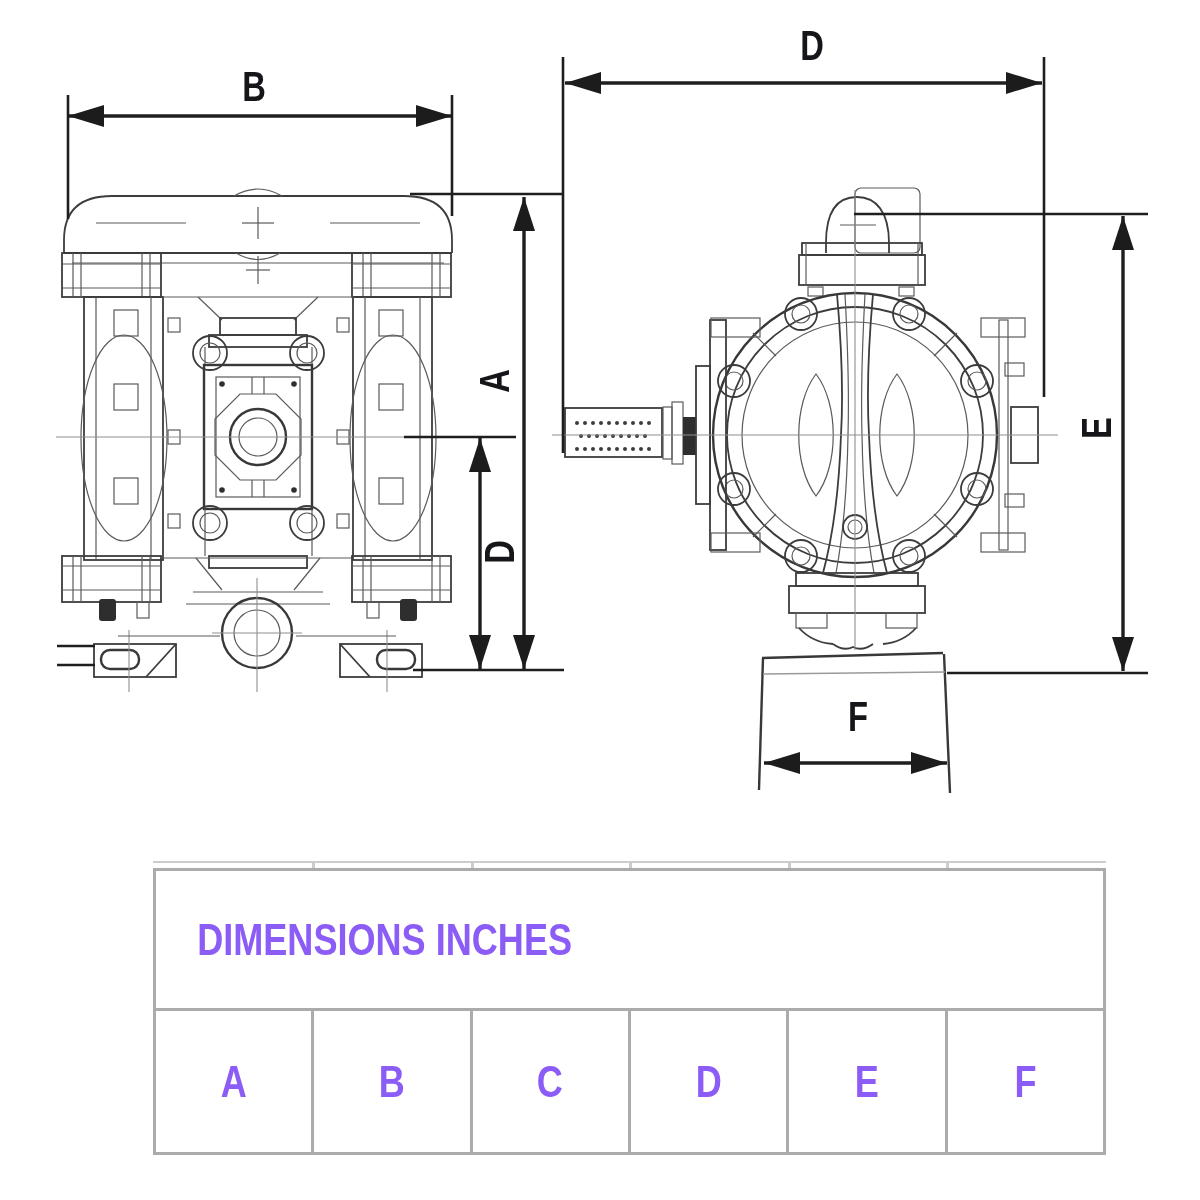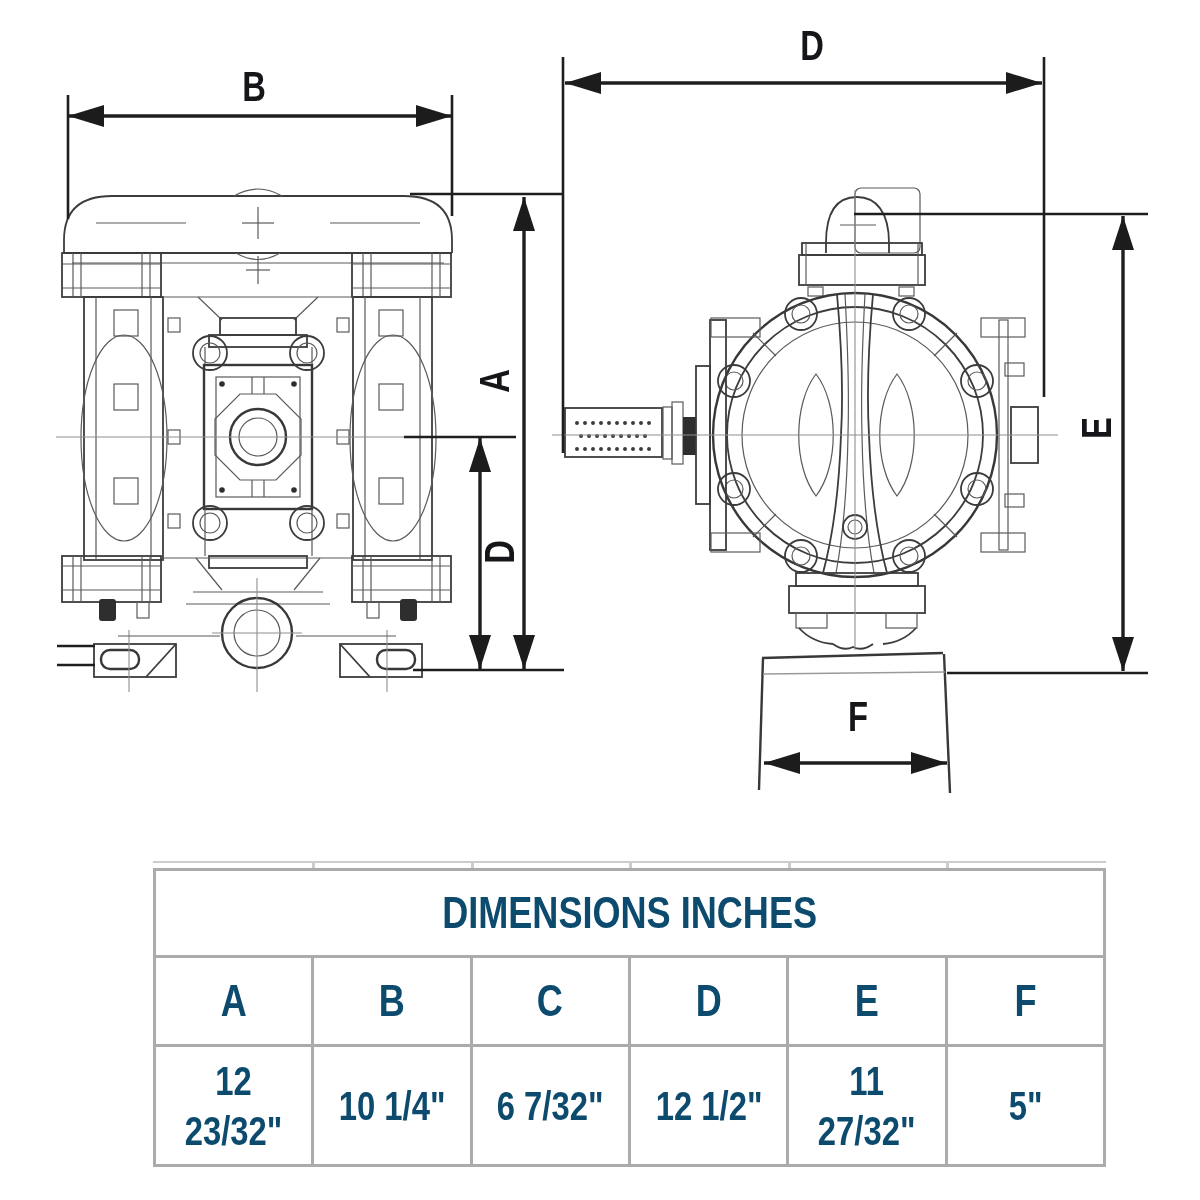--- a/index.html
+++ b/index.html
@@ -14,22 +14,22 @@
   .dim  {stroke:#1e1e1e;stroke-width:3.4;fill:none;}
   .ext  {stroke:#1e1e1e;stroke-width:2.6;fill:none;}
   .ah   {fill:#1c1c1c;stroke:none;}
   .dk   {fill:#2e2e2e;stroke:none;}
   .dot  {fill:#3d3d3d;stroke:none;}
   text.dimtext{font-family:"Liberation Sans",sans-serif;font-weight:bold;font-size:42px;
                fill:#16161a;}
   
   .dims-table{position:absolute;left:153px;top:868px;width:953px;height:287px;
               border-collapse:collapse;table-layout:fixed;background:#ffffff;}
-  .dims-table td,.dims-table th{border:3px solid #ababab;padding:0;text-align:center;
-              vertical-align:middle;color:#0c4a6e;}
+  .dims-table td,.dims-table th{border:3px solid #ababab;padding:0;
+              vertical-align:middle;color:#8b5cf6;}
   .dims-table .title-row td{height:84px;font-size:44px;font-weight:bold;}
   .dims-table .head-row th{height:86px;font-size:44px;font-weight:bold;}
   .dims-table .val-row td{height:117px;font-size:40px;font-weight:bold;white-space:pre-line;line-height:1.25;}
   .cond{display:inline-block;transform:scaleX(0.82);}
   .top-sliver{position:absolute;background:#cccccc;}
 </style>
 </head>
 <body>
 
 <div class="stage">
@@ -361,25 +361,16 @@
     <td colspan="6"><span class="cond">DIMENSIONS INCHES</span></td>
   </tr>
   <tr class="head-row">
     <th><span class="cond">A</span></th>
     <th><span class="cond">B</span></th>
     <th><span class="cond">C</span></th>
     <th><span class="cond">D</span></th>
     <th><span class="cond">E</span></th>
     <th><span class="cond">F</span></th>
   </tr>
-  <tr class="val-row">
-    <td><span class="cond">12
-23/32"</span></td>
-    <td><span class="cond">10 1/4"</span></td>
-    <td><span class="cond">6 7/32"</span></td>
-    <td><span class="cond">12 1/2"</span></td>
-    <td><span class="cond">11 27/32"</span></td>
-    <td><span class="cond">5"</span></td>
-  </tr>
 </tbody>
     </table>
 
 </div>
 
 </body></html>

